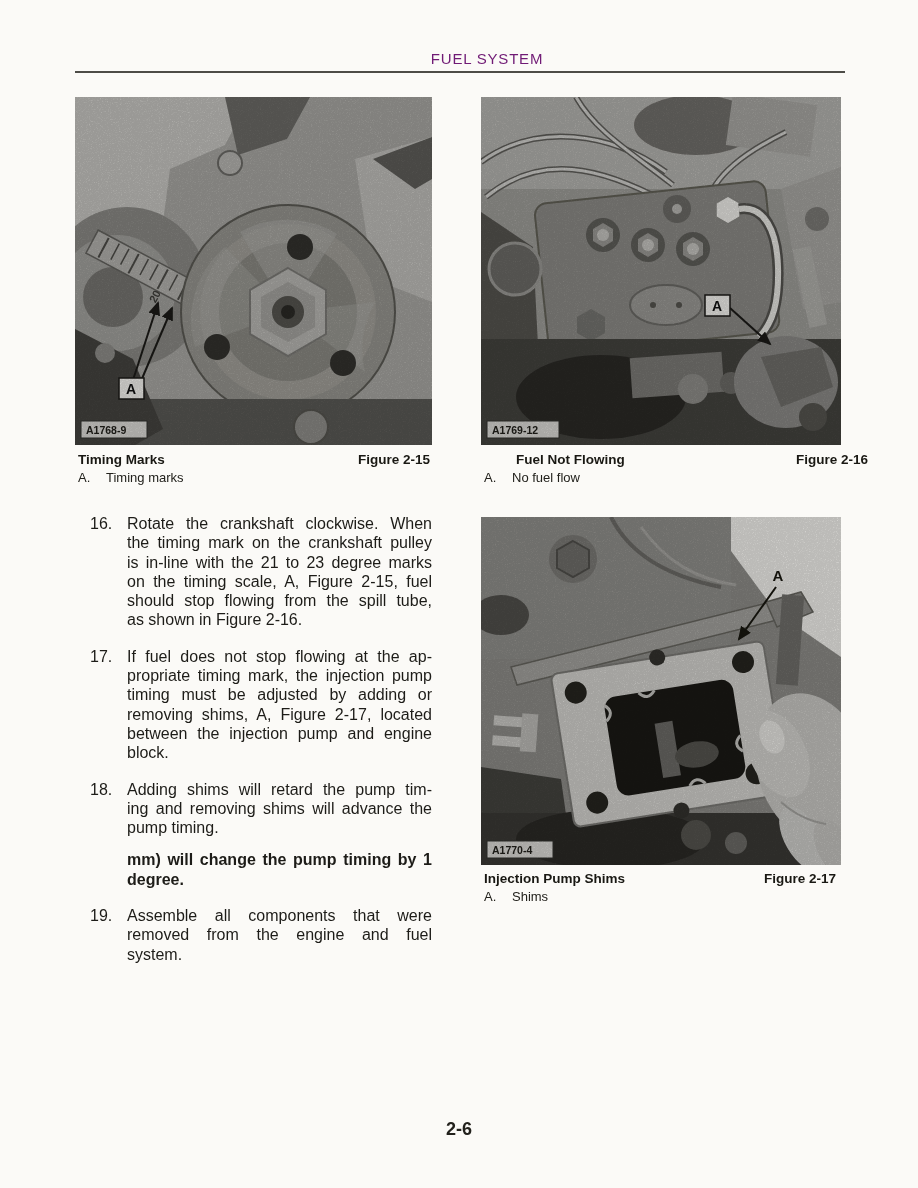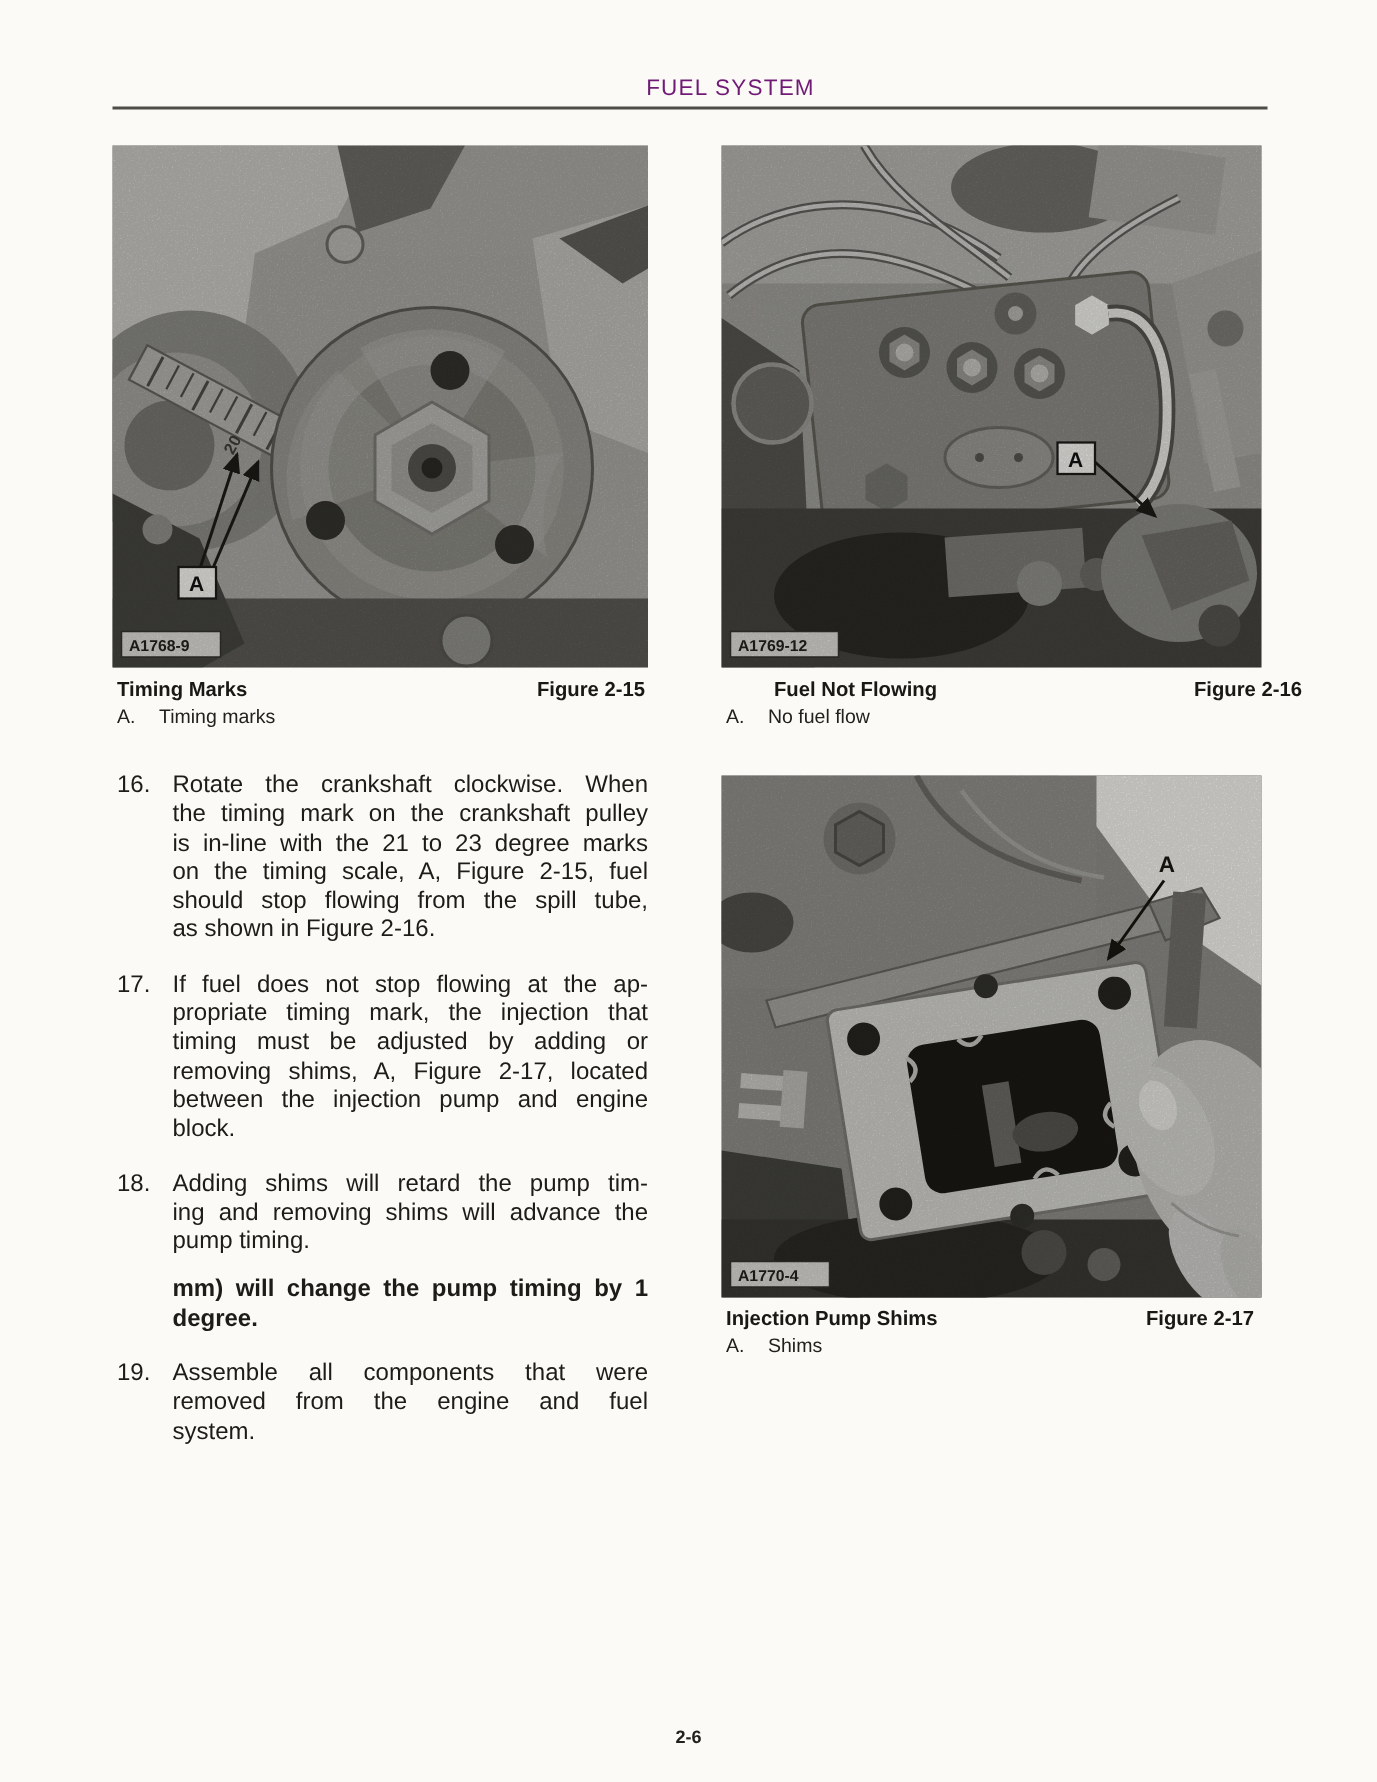--- a/index.html
+++ b/index.html
@@ -19,28 +19,28 @@
   .photo { position:absolute; background:#a8a7a3; }
   .photo svg { display:block; }
   .fig-cap {
     position:absolute; width:352px; display:flex; justify-content:space-between;
     font-size:13.5px; font-weight:bold; color:#191813;
   }
   .fig-legend { position:absolute; font-size:13px; color:#22211c; }
   .fig-legend .lk { display:inline-block; width:28px; }
   .steps { position:absolute; left:78px; top:514px; width:354px; font-size:16px; line-height:19.3px; color:#1d1c18; }
   .step { display:flex; margin-bottom:17px; }
-  .step-num { width:37px; flex:none; }
+  .step-num { width:37px; flex:none;margin-left:12px; }
   .step-body { flex:1; min-width:0; }
   .tline { text-align:justify; }
   .tline.just { text-align-last:justify; }
   .note { font-weight:bold; margin-top:13px; }
   .page-num {
-    position:absolute; top:1151px; left:0; width:100%;
-    text-align:center; font-size:12px; font-weight:bold; color:#22211c;
+    position:absolute; top:1119px; left:0; width:100%;
+    text-align:center; font-size:18px; font-weight:bold; color:#22211c;
   }
 </style>
 </head>
 <body>
 
 <div class="page">
 
   <div class="header-title">FUEL SYSTEM</div>
   <div class="header-rule"></div>
 
@@ -296,21 +296,21 @@
           <div class="tline just">is in-line with the 21 to 23 degree marks</div>
           <div class="tline just">on the timing scale, A, Figure 2-15, fuel</div>
           <div class="tline just">should stop flowing from the spill tube,</div>
           <div class="tline">as shown in Figure 2-16.</div>
         </div>
       </div>
       <div class="step">
         <div class="step-num">17.</div>
         <div class="step-body">
           <div class="tline just">If fuel does not stop flowing at the ap-</div>
-          <div class="tline just">propriate timing mark, the injection that</div>
+          <div class="tline just">propriate timing mark, the injection pump</div>
           <div class="tline just">timing must be adjusted by adding or</div>
           <div class="tline just">removing shims, A, Figure 2-17, located</div>
           <div class="tline just">between the injection pump and engine</div>
           <div class="tline">block.</div>
         </div>
       </div>
       <div class="step">
         <div class="step-num">18.</div>
         <div class="step-body">
           <div class="tline just">Adding shims will retard the pump tim-</div>

